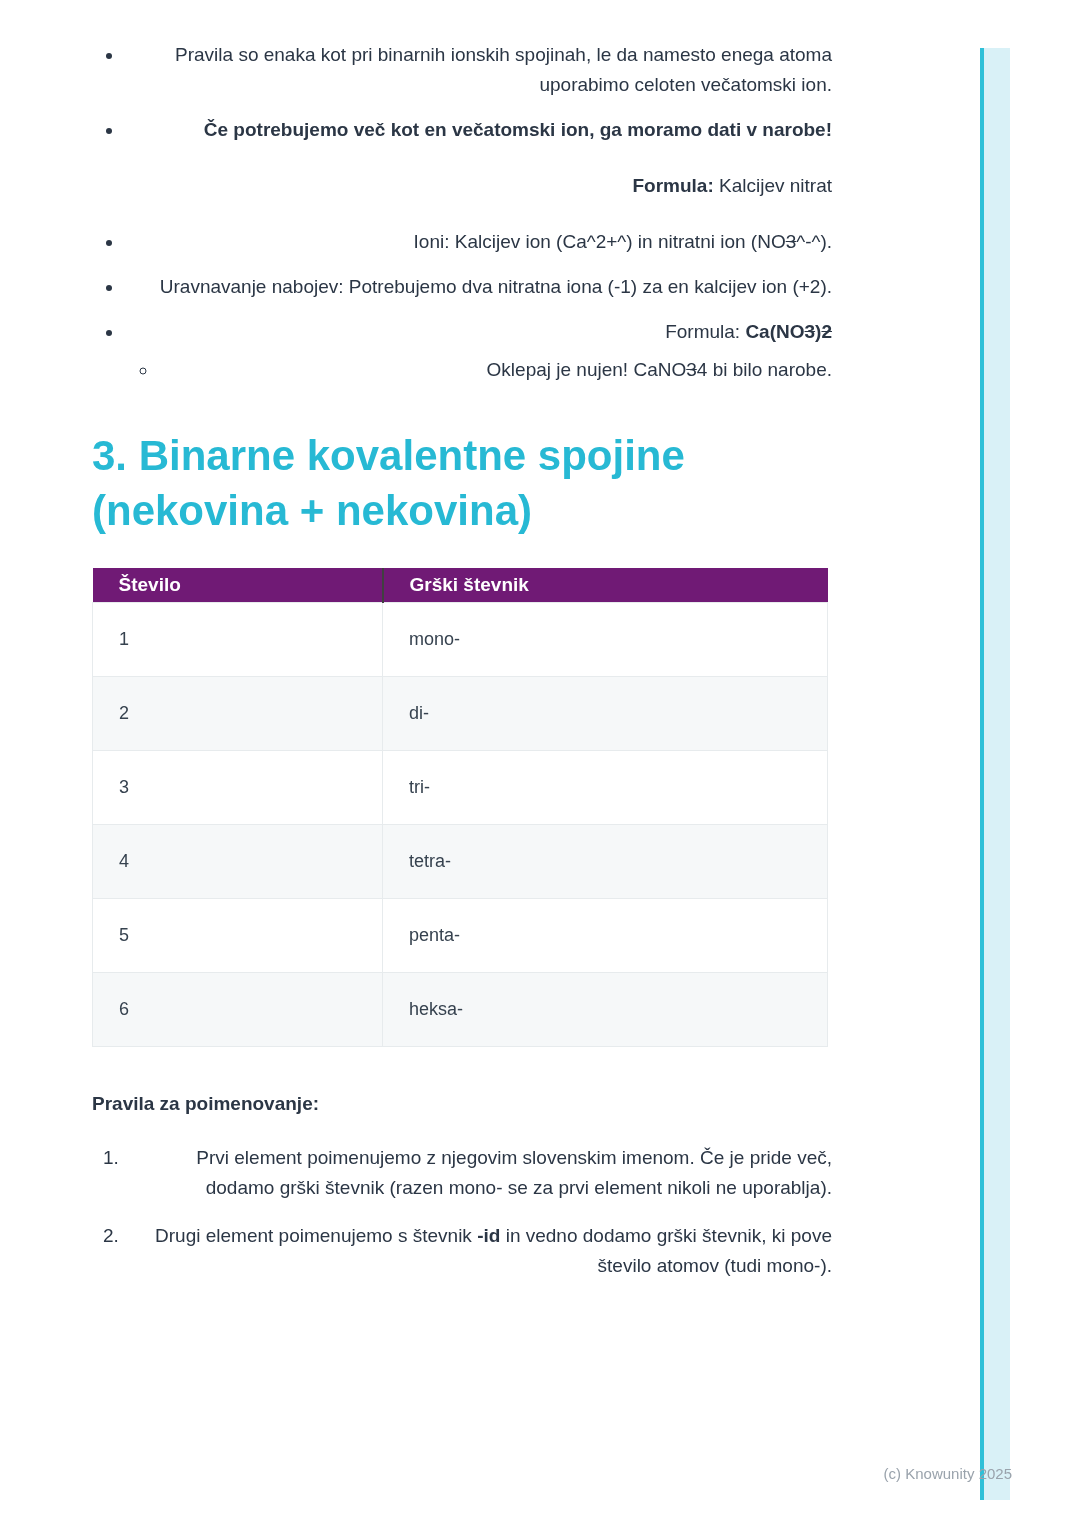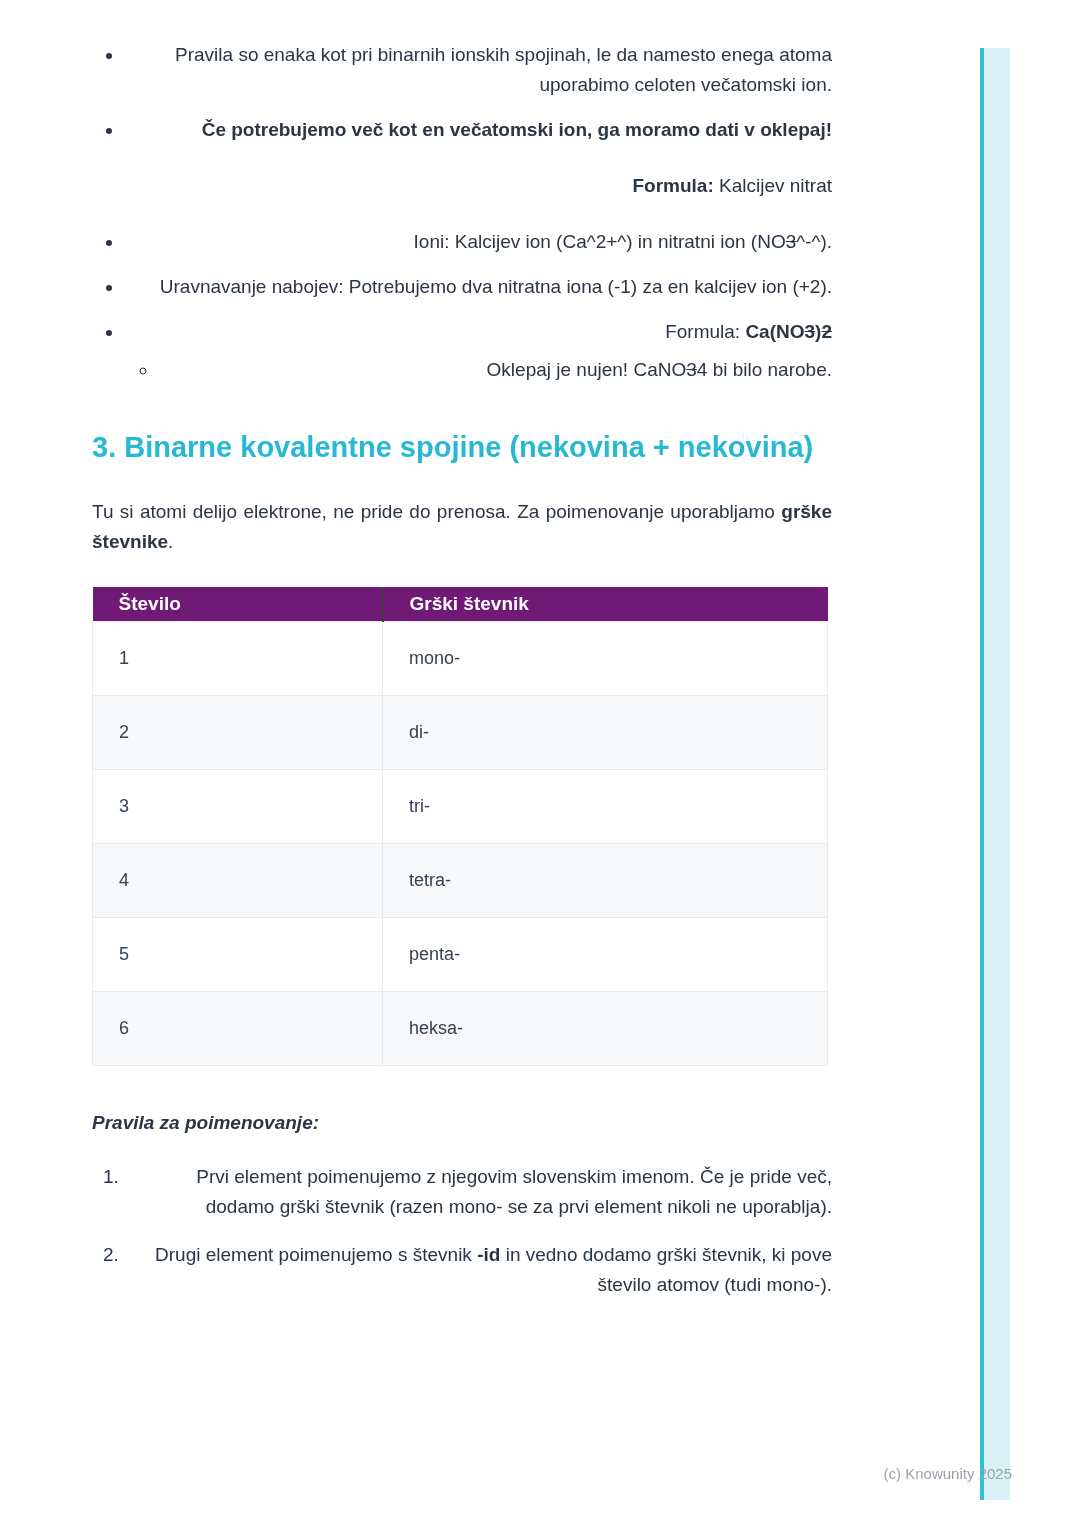--- a/index.html
+++ b/index.html
@@ -41,21 +41,21 @@
     list-style: circle;
   }
   ul.sub > li { margin-bottom: 0; }
   .b { font-weight: 700; }
   .i { }
   .strike { text-decoration: line-through; }
   .para { margin: 0 0 26px 0; }
   .justify { text-align: justify; }
   h2.heading {
     margin: 44px 0 30px 0;
-    font-size: 29px;
+    font-size: 42px;
     line-height: 1.3;
     font-weight: 700;
     color: #27b9d4;
   }
   table.greek {
     border-collapse: collapse;
     width: 736px;
     margin: 30px 0 46px 0;
   }
   table.greek th {
@@ -73,21 +73,20 @@
     padding: 26px 26px;
     font-size: 18px;
     color: #36424f;
     background: #ffffff;
   }
   table.greek tbody tr:nth-child(even) td { background: #f6f8f9; }
   .rules-title {
     margin: 40px 0 28px 0;
     font-size: 19px;
     font-weight: 700;
-    font-style: italic;
   }
   ol.rules {
     margin: 0;
     padding-left: 32px;
     list-style: decimal;
   }
   ol.rules > li { margin-bottom: 18px; padding-left: 4px; }
   .footer {
     position: absolute;
     right: 68px; bottom: 46px;
@@ -104,21 +103,21 @@
 
   <div class="side-band"></div>
 
   <div class="content">
 
     <ul class="bullets">
       <li>
         <span>Pravila so enaka kot pri binarnih ionskih spojinah, le da namesto enega atoma uporabimo celoten večatomski ion.</span>
       </li>
       <li>
-        <span class="b">Če potrebujemo več kot en večatomski ion, ga moramo dati v oklepaj!</span>
+        <span class="b">Če potrebujemo več kot en večatomski ion, ga moramo dati v narobe!</span>
       </li>
     </ul>
 
     <p class="para">
       <span class="b">Formula:</span><span> Kalcijev nitrat</span>
     </p>
 
     <ul class="bullets">
       <li>
         <span>Ioni: Kalcijev ion (Ca^2+^) in nitratni ion (NO</span><span class="strike">3</span><span>^-^).</span>
@@ -131,23 +130,20 @@
         <ul class="sub">
           <li>
             <span class="i">Oklepaj je nujen! CaNO</span><span class="i strike">3</span><span class="i">4 bi bilo narobe.</span>
           </li>
         </ul>
       </li>
     </ul>
 
     <h2 class="heading">3. Binarne kovalentne spojine (nekovina + nekovina)</h2>
 
-    <p class="para justify">
-      <span>Tu si atomi delijo elektrone, ne pride do prenosa. Za poimenovanje uporabljamo </span><span class="b">grške števnike</span><span>.</span>
-    </p>
 
     <table class="greek">
       <thead>
         <tr>
           <th>Število</th>
           <th>Grški števnik</th>
         </tr>
       </thead>
       <tbody>
         <tr>

